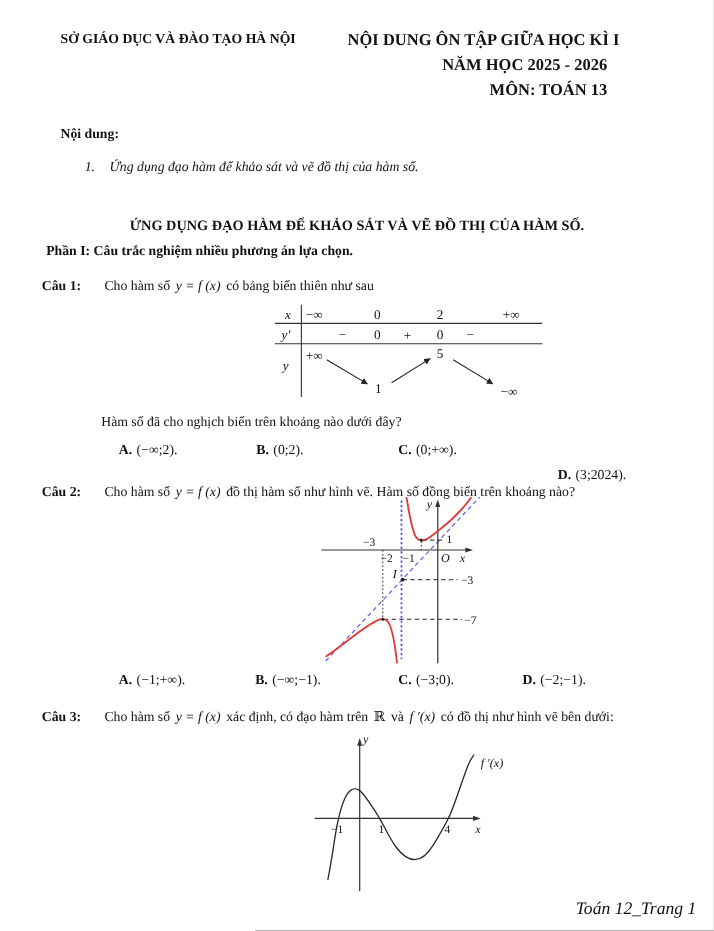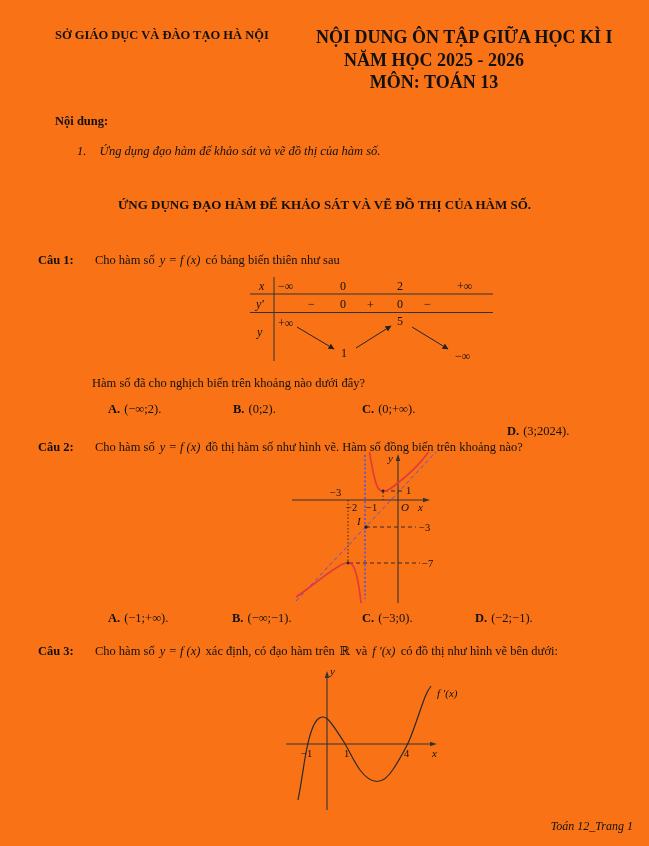--- a/index.html
+++ b/index.html
@@ -1,29 +1,29 @@
 <!DOCTYPE html>
 <html><head>
 <meta charset="utf-8">
 <style>
   html,body{margin:0;padding:0;background:#888;}
   .page{
-    position:relative;width:649px;height:846px;background:#f97316;
+    position:relative;width:649px;height:846px;background:#ffffff;
     font-family:"Liberation Serif","DejaVu Serif",serif;color:#111;
     margin:0 auto;overflow:hidden;
   }
   .abs{position:absolute;white-space:nowrap;}
   .b{font-weight:bold;}
   .i{font-style:italic;}
-  .fs12{font-size:12px;line-height:15px;}
+  .fs12{font-size:16px;line-height:15px;}
   .fs125{font-size:12.5px;line-height:15px;}
   .fs13{font-size:13px;line-height:16px;}
   .math{font-style:italic;font-family:"Liberation Serif","DejaVu Serif",serif;padding:0 2px;}
   .rr{font-family:"DejaVu Serif","Liberation Serif",serif;font-style:normal;padding:0 2px;}
-  .hdr-right{width:236px;text-align:center;font-weight:bold;font-size:18px;line-height:22.5px;}
+  .hdr-right{width:236px;text-align:right;font-weight:bold;font-size:15px;line-height:22.5px;}
   .opt-letter{font-weight:bold;margin-right:4px;}
   svg{position:absolute;overflow:visible;}
   svg text{font-family:"Liberation Serif","DejaVu Serif",serif;fill:#111;}
   .center-line{left:0;width:649px;text-align:center;}
 </style>
 </head>
 <body>
 
 <div class="page">
 
@@ -36,20 +36,21 @@
   </div>
 
   <div class="abs b fs125" style="left:55px;top:114px;">Nội dung:</div>
 
   <div class="abs i fs125" style="left:77px;top:144px;">
     <span>1.</span>
     <span style="margin-left:10px;">Ứng dụng đạo hàm để khảo sát và vẽ đồ thị của hàm số.</span>
   </div>
 
   <div class="abs b fs13 center-line" style="top:197px;">ỨNG DỤNG ĐẠO HÀM ĐỂ KHẢO SÁT VÀ VẼ ĐỒ THỊ CỦA HÀM SỐ.</div>
+  <div class="abs b fs125" style="left:42px;top:221px;">Phần I: Câu trắc nghiệm nhiều phương án lựa chọn.</div>
 
   <div class="abs fs125" style="left:38px;top:253px;">
     <span class="b" style="margin-right:18px;">Câu 1:</span>
     <span>Cho hàm số</span>
     <span class="math">y = f (x)</span>
     <span>có bảng biến thiên như sau</span>
   </div>
 
   <svg style="left:248px;top:274px;" width="250" height="94" viewBox="248 274 250 94">
     <defs>

